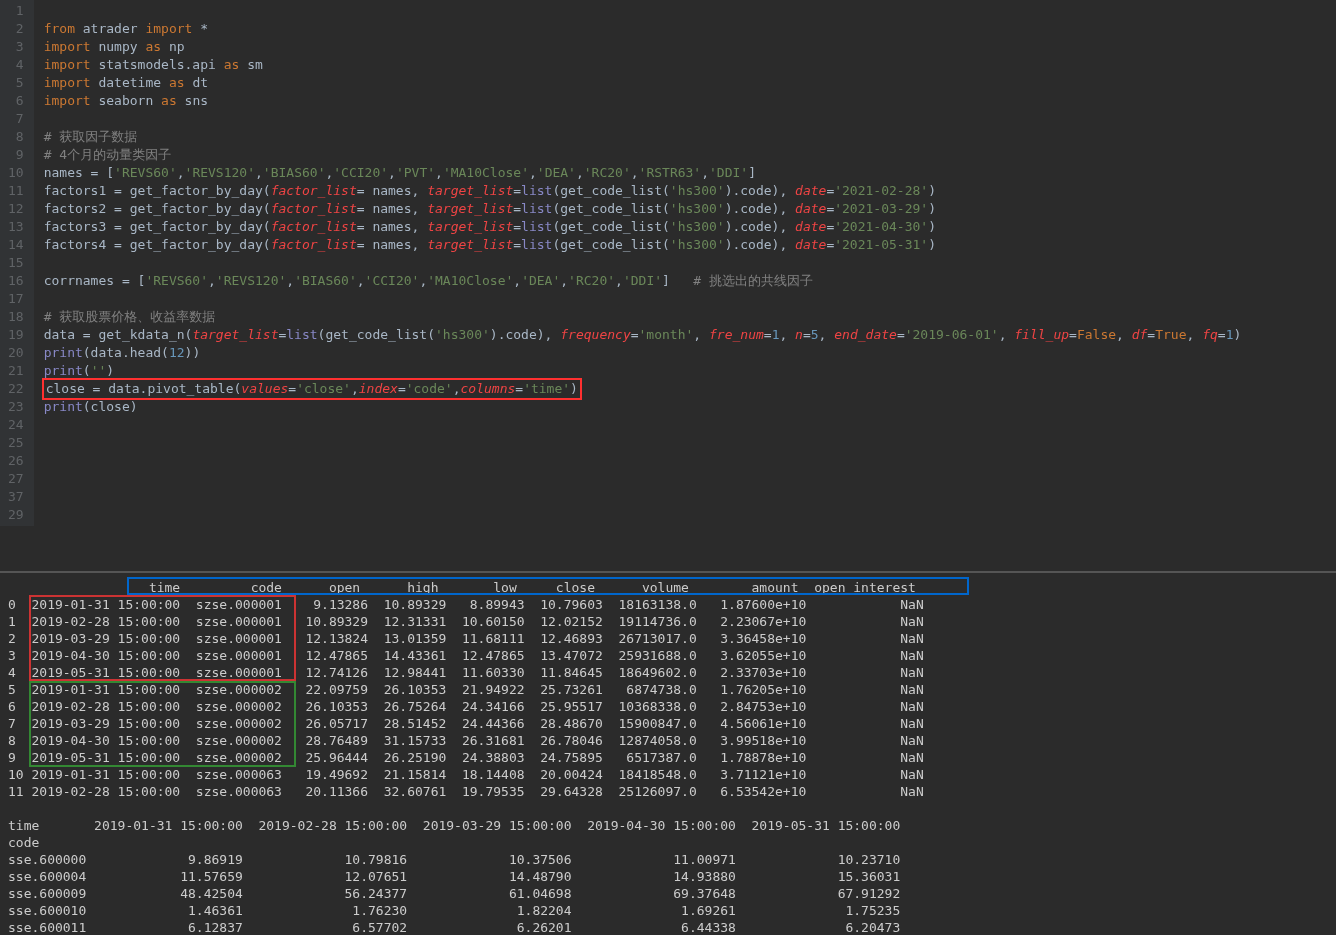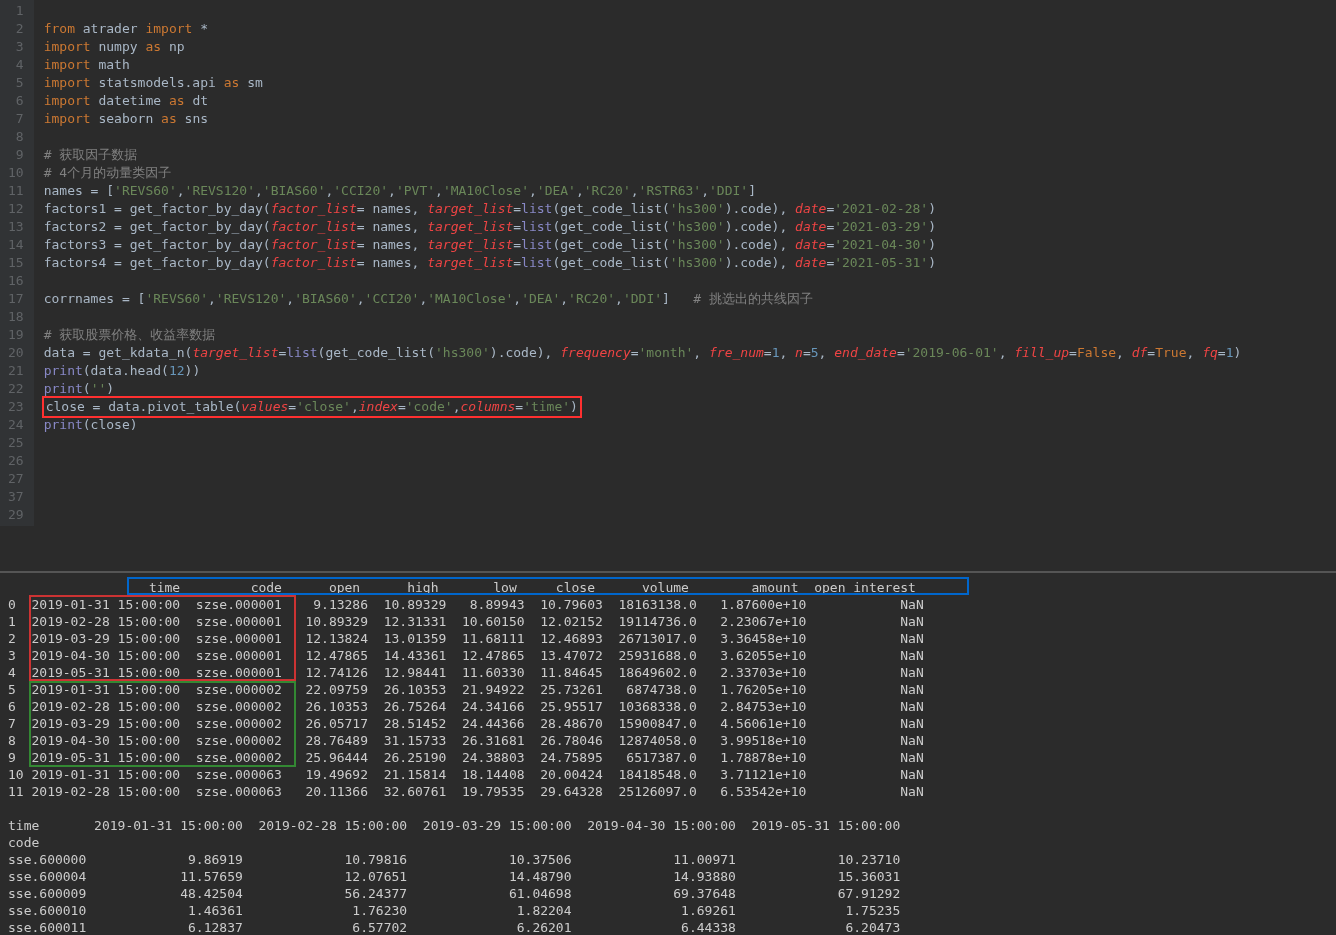--- a/index.html
+++ b/index.html
@@ -86,21 +86,20 @@
     <div>25</div>
       <div>26</div>
       <div>27</div>
     <div>37</div>
       <div>29</div>
   </div>
   <div class="code-area">
     <div class="code-line"></div>
     <div class="code-line"><span class="kw">from</span><span class="txt"> atrader </span><span class="kw">import</span><span class="txt"> *</span></div>
     <div class="code-line"><span class="kw">import</span><span class="txt"> numpy </span><span class="kw">as</span><span class="txt"> np</span></div>
-    <div class="code-line"><span class="kw">import</span><span class="txt"> math</span></div>
     <div class="code-line"><span class="kw">import</span><span class="txt"> statsmodels.api </span><span class="kw">as</span><span class="txt"> sm</span></div>
     <div class="code-line"><span class="kw">import</span><span class="txt"> datetime </span><span class="kw">as</span><span class="txt"> dt</span></div>
     <div class="code-line"><span class="kw">import</span><span class="txt"> seaborn </span><span class="kw">as</span><span class="txt"> sns</span></div>
     <div class="code-line"></div>
     <div class="code-line"><span class="com"># 获取因子数据</span></div>
     <div class="code-line"><span class="com"># 4个月的动量类因子</span></div>
     <div class="code-line"><span class="txt">names = [</span><span class="str">'REVS60'</span><span class="txt">,</span><span class="str">'REVS120'</span><span class="txt">,</span><span class="str">'BIAS60'</span><span class="txt">,</span><span class="str">'CCI20'</span><span class="txt">,</span><span class="str">'PVT'</span><span class="txt">,</span><span class="str">'MA10Close'</span><span class="txt">,</span><span class="str">'DEA'</span><span class="txt">,</span><span class="str">'RC20'</span><span class="txt">,</span><span class="str">'RSTR63'</span><span class="txt">,</span><span class="str">'DDI'</span><span class="txt">]</span></div>
     <div class="code-line"><span class="txt">factors1 = </span><span class="txt">get_factor_by_day</span><span class="txt">(</span><span class="param">factor_list</span><span class="txt">= names, </span><span class="param">target_list</span><span class="txt">=</span><span class="builtin">list</span><span class="txt">(</span><span class="txt">get_code_list</span><span class="txt">(</span><span class="str">'hs300'</span><span class="txt">).code), </span><span class="param">date</span><span class="txt">=</span><span class="str">'2021-02-28'</span><span class="txt">)</span></div>
     <div class="code-line"><span class="txt">factors2 = </span><span class="txt">get_factor_by_day</span><span class="txt">(</span><span class="param">factor_list</span><span class="txt">= names, </span><span class="param">target_list</span><span class="txt">=</span><span class="builtin">list</span><span class="txt">(</span><span class="txt">get_code_list</span><span class="txt">(</span><span class="str">'hs300'</span><span class="txt">).code), </span><span class="param">date</span><span class="txt">=</span><span class="str">'2021-03-29'</span><span class="txt">)</span></div>
     <div class="code-line"><span class="txt">factors3 = </span><span class="txt">get_factor_by_day</span><span class="txt">(</span><span class="param">factor_list</span><span class="txt">= names, </span><span class="param">target_list</span><span class="txt">=</span><span class="builtin">list</span><span class="txt">(</span><span class="txt">get_code_list</span><span class="txt">(</span><span class="str">'hs300'</span><span class="txt">).code), </span><span class="param">date</span><span class="txt">=</span><span class="str">'2021-04-30'</span><span class="txt">)</span></div>

